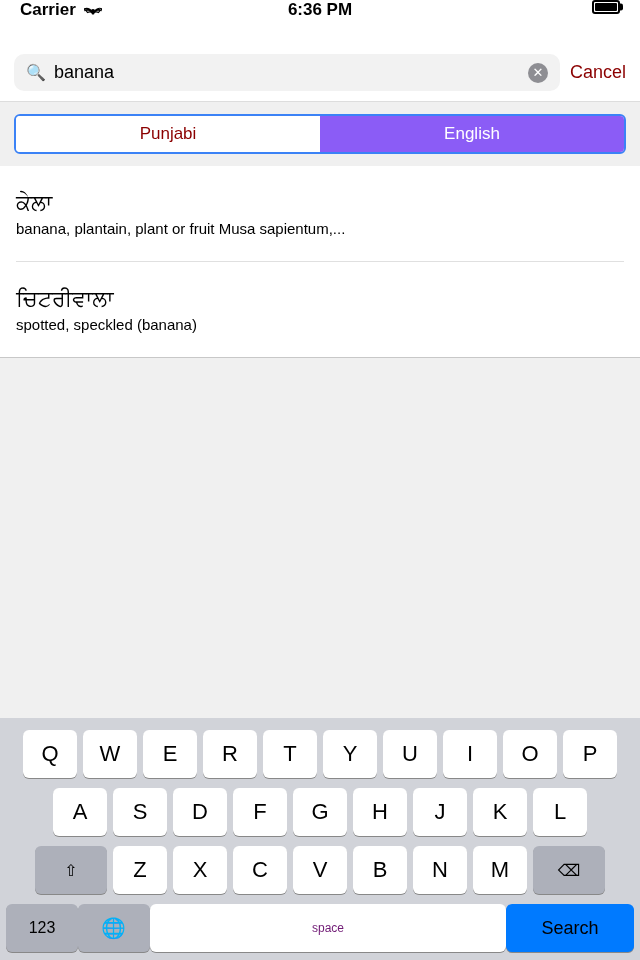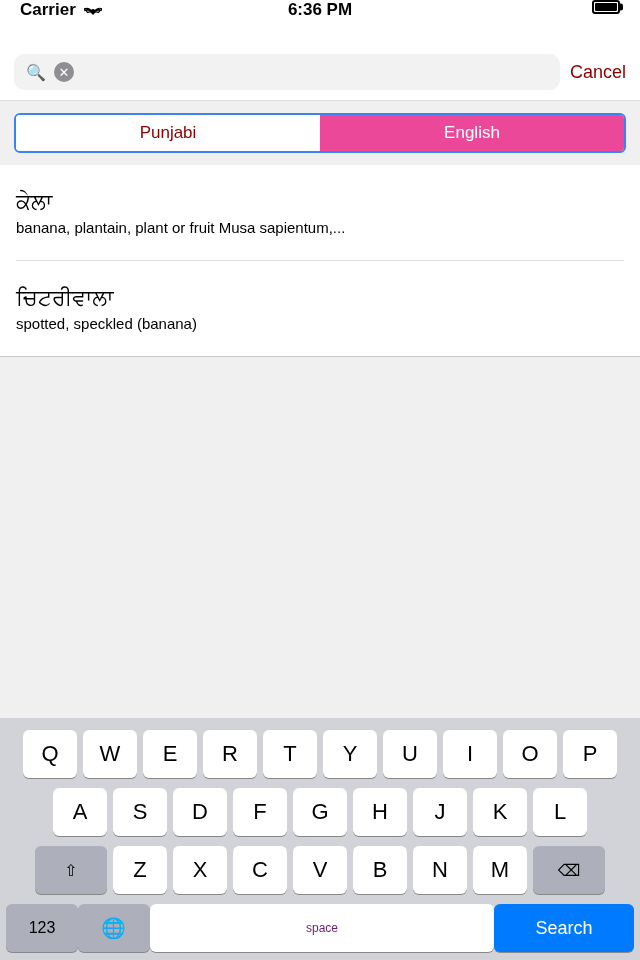--- a/index.html
+++ b/index.html
@@ -141,21 +141,21 @@
       font-size: 17px;
       cursor: pointer;
       border: none;
       font-family: -apple-system, 'Helvetica Neue', Arial, sans-serif;
     }
     .seg-btn.inactive {
       background: #fff;
       color: #8b0000;
     }
     .seg-btn.active {
-      background: #ec4899;
+      background: #8b5cf6;
       color: #fff;
     }
 
     
     .results {
       background: #fff;
       padding: 0 16px;
     }
     .result-item {
       padding: 24px 0;
@@ -236,23 +236,23 @@
     .key-globe {
       width: 72px;
       font-size: 20px;
     }
     .key-space {
       flex: 1;
       font-size: 12px;
       color: #701a75;
     }
     .key-search {
-      width: 140px;
+      width: 128px;
       background: #007aff;
-      color: #ffffff;
+      color: #000000;
       font-size: 18px;
     }
   </style>
 </head>
 <body>
 
 <div class="status-bar">
   <div class="status-left">
     <span>Carrier</span>
     <span class="wifi-icon">
@@ -266,20 +266,21 @@
   </div>
   <div class="status-center">6:36 PM</div>
   <div class="status-right">
     <div class="battery-icon"></div>
   </div>
 </div>
 
 <div class="search-bar">
   <div class="search-input-wrapper">
     <span class="search-icon-inner">🔍</span>
+    <input class="search-input" type="text" value="banana" style="">
     <button class="clear-btn">✕</button>
   </div>
   <button class="cancel-btn">Cancel</button>
 </div>
 
 <div class="segmented-control">
   <button class="seg-btn inactive">Punjabi</button>
   <button class="seg-btn active">English</button>
 </div>
 

